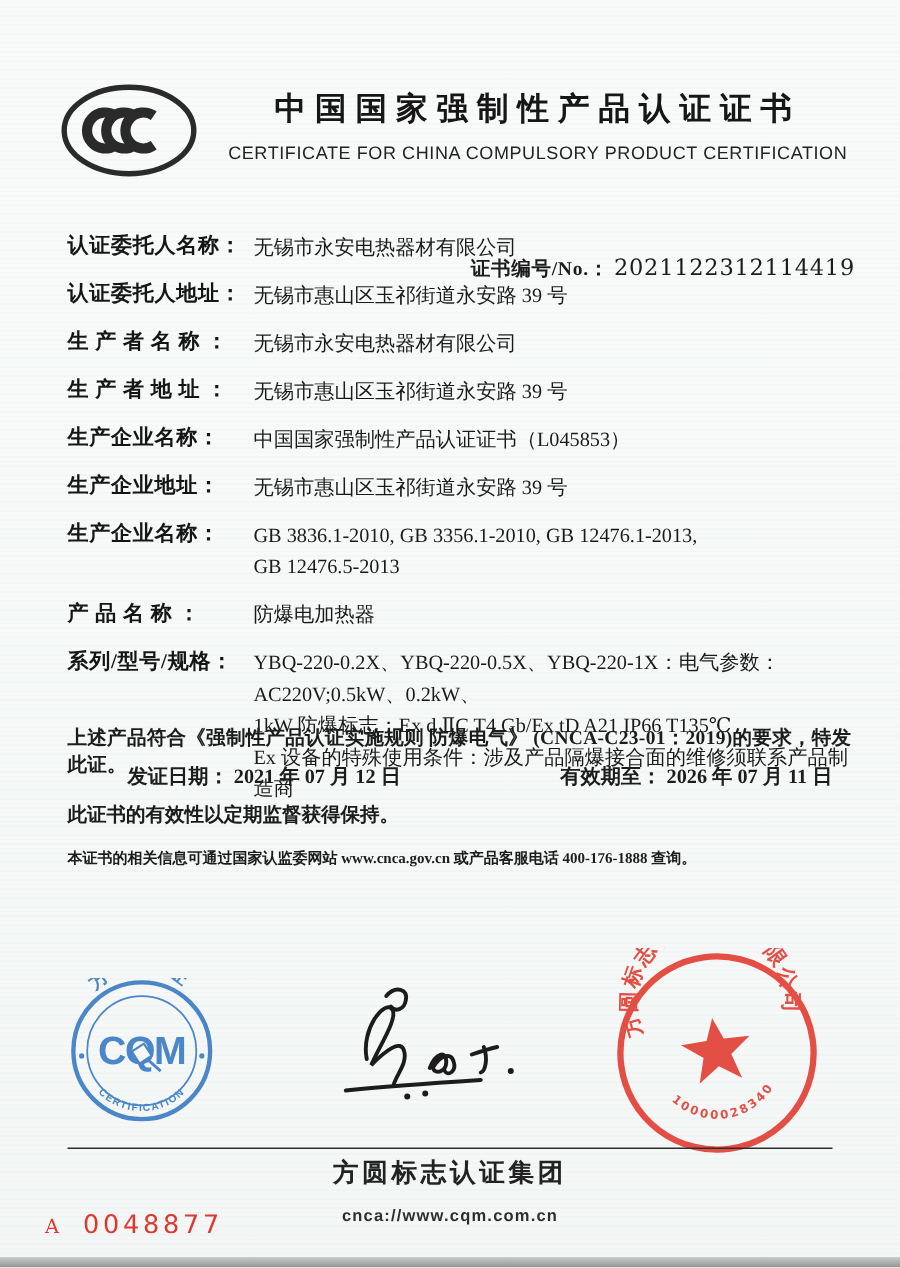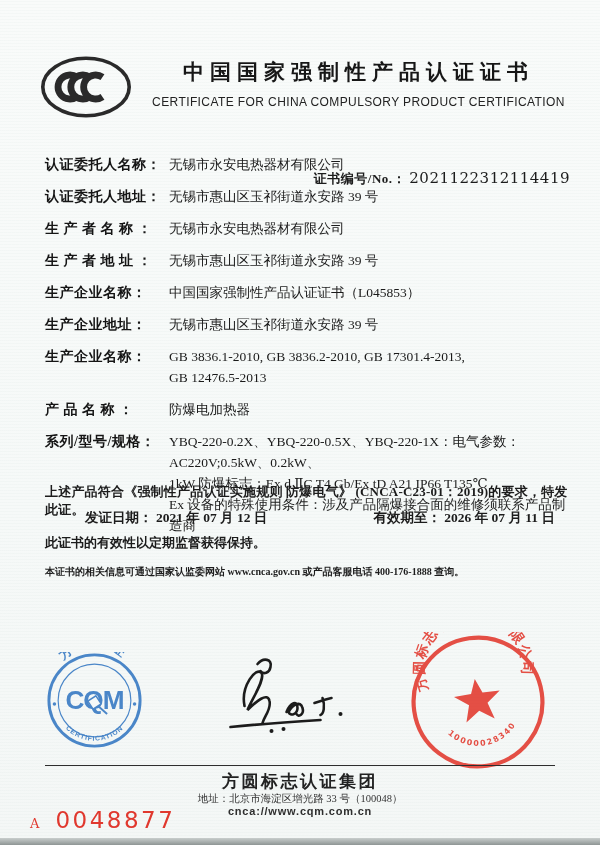--- a/index.html
+++ b/index.html
@@ -45,21 +45,21 @@
   .stamp{position:absolute;left:408px;top:632px;width:140px;height:140px;}
   .rule{position:absolute;left:45px;right:45px;top:765px;border-top:1.6px solid #2e2e2e;}
   .org{position:absolute;left:0;right:0;top:770px;text-align:center;font-size:17px;
     font-weight:700;letter-spacing:2.5px;color:#222;}
   .addr{position:absolute;left:0;right:0;top:792px;text-align:center;font-size:10.5px;color:#333;}
   .site{position:absolute;left:0;right:0;top:805px;text-align:center;font-size:11px;
     font-weight:700;letter-spacing:0.8px;color:#2e2e2e;
     font-family:"Liberation Sans","DejaVu Sans",sans-serif;}
   .serial{position:absolute;left:30px;top:807px;color:#e0382e;}
   .serial .pfx{font-size:13px;font-family:"DejaVu Serif",serif;margin-right:12px;}
-  .serial .num{font-size:23px;letter-spacing:2.5px;
+  .serial .num{font-size:17px;letter-spacing:2.5px;
     font-family:"DejaVu Sans","Liberation Sans",sans-serif;}
 </style>
 </head>
 <body>
 
 <div class="page">
 
   <svg class="ccc-logo" viewBox="0 0 120 84">
     <ellipse cx="60" cy="42" rx="54" ry="36" fill="none" stroke="#2a2a2a" stroke-width="4.5"></ellipse>
     <path d="M48.6,29.7 A15,15 0 1 0 48.6,54.3" fill="none" stroke="#2a2a2a" stroke-width="8.5"></path>
@@ -97,21 +97,21 @@
     <div class="row">
       <span class="lbl">生产企业名称：</span>
       <span class="val">中国国家强制性产品认证证书（L045853）</span>
     </div>
     <div class="row">
       <span class="lbl">生产企业地址：</span>
       <span class="val">无锡市惠山区玉祁街道永安路 39 号</span>
     </div>
     <div class="row">
       <span class="lbl">生产企业名称：</span>
-      <span class="val">GB 3836.1-2010, GB 3836.2-2010, GB 17301.4-2013,
+      <span class="val">GB 3836.1-2010, GB 3356.1-2010, GB 12476.1-2013,
 GB 12476.5-2013</span>
     </div>
     <div class="row">
       <span class="lbl">产 品 名 称 ：</span>
       <span class="val">防爆电加热器</span>
     </div>
     <div class="row">
       <span class="lbl">系列/型号/规格：</span>
       <span class="val">YBQ-220-0.2X、YBQ-220-0.5X、YBQ-220-1X：电气参数：AC220V;0.5kW、0.2kW、
 1kW 防爆标志：Ex d ⅡC T4 Gb/Ex tD A21 IP66 T135℃
@@ -182,21 +182,20 @@
       </text>
       <text font-size="8.5" font-weight="700" fill="#e2382d" letter-spacing="1.8" font-family="DejaVu Sans,sans-serif">
         <textPath href="#stampSerial" startOffset="50%" text-anchor="middle">1100000283408</textPath>
       </text>
       <polygon fill="#e2382d" points="75,50 81.2,65.5 99.7,66 85,77.2 90.3,95 75,84.5 59.7,95 65,77.2 50.3,66 68.8,65.5"></polygon>
     </g>
   </svg>
 
   <div class="rule"></div>
   <div class="org">方圆标志认证集团</div>
-  <div class="addr">地址：北京市海淀区增光路 33 号（100048）</div>
   <div class="site">cnca://www.cqm.com.cn</div>
 
   <div class="serial">
     <span class="pfx">A</span>
     <span class="num">0048877</span>
   </div>
 
   <div class="bottom-shadow"></div>
 </div>
 

